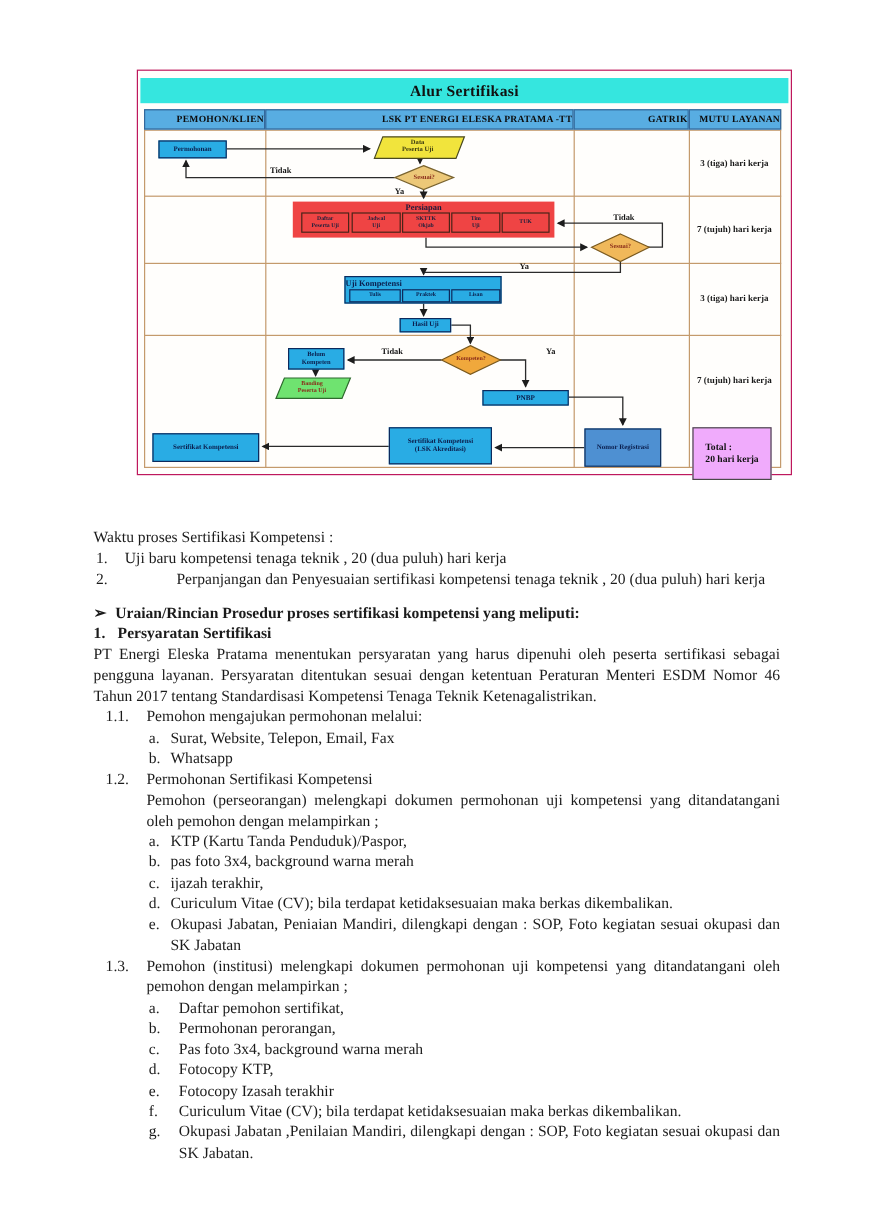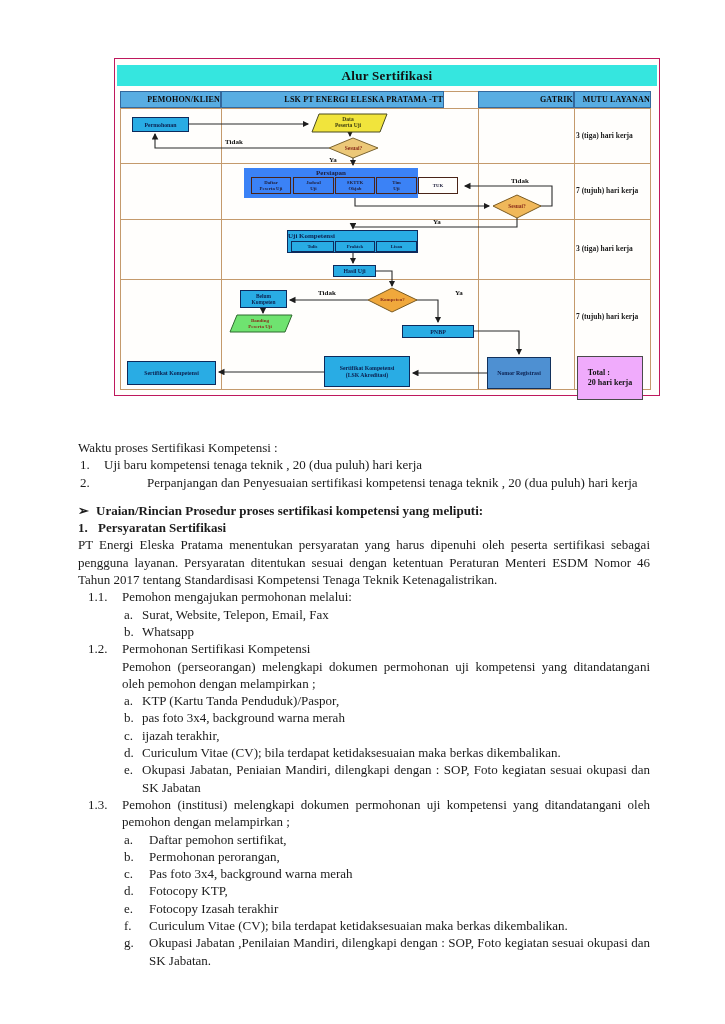--- a/index.html
+++ b/index.html
@@ -17,33 +17,33 @@
       border:1px solid #c49a6c;}
   .vline,.hline{position:absolute;background:#c49a6c;}
   .vline{width:1px;top:32px;height:299px;}
   .hline{height:1px;left:5px;width:531px;}
   .hcell{position:absolute;top:32px;height:17px;background:#58ade2;
       border:1px solid #33689c;color:#0c0c0c;font-weight:bold;font-size:8px;
       text-align:right;line-height:15px;letter-spacing:.2px;overflow:hidden;}
   .node{position:absolute;display:flex;align-items:center;justify-content:center;
       text-align:center;font-weight:bold;white-space:pre-line;}
   .cyan{background:#29ace4;border:1.4px solid #0d2a5c;color:#0b1f4e;}
-  .sla{position:absolute;left:461px;width:72px;
+  .sla{position:absolute;left:461px;width:72px;text-align:center;
       font-weight:bold;font-size:7.5px;color:#1a1a1a;line-height:9px;}
   .total{position:absolute;left:462px;top:297px;width:66px;height:44px;
       background:#f0abfc;border:1px solid #4a4a4a;display:flex;flex-direction:column;
       align-items:center;justify-content:center;font-weight:bold;font-size:8px;
       line-height:10px;color:#111;white-space:pre-line;}
   .lbl{position:absolute;font-weight:bold;font-size:7px;color:#141414;}
   .dtxt{position:absolute;font-weight:bold;font-size:5.5px;color:#8a2c1a;
       text-align:center;line-height:6px;white-space:pre-line;}
   .svglayer{position:absolute;left:0;top:0;width:546px;height:338px;}
 
-  .persiapan{position:absolute;left:129px;top:109px;width:174px;height:30px;
-      background:#3b82f6;}
+  .persiapan{position:absolute;left:129px;top:109px;width:218px;height:30px;
+      background:#ef4444;}
   .persiapan .ptitle{position:absolute;left:0;top:1px;width:100%;text-align:center;
       font-weight:bold;font-size:7px;color:#1b1b3a;}
   .pbox{position:absolute;top:9px;height:17px;border:1px solid #4a2418;
       display:flex;align-items:center;justify-content:center;text-align:center;
       font-weight:bold;font-size:4.8px;line-height:5.4px;color:#20203c;white-space:pre-line;}
   .uji{position:absolute;left:172px;top:171px;width:131px;height:23px;
       background:#29ace4;border:1.4px solid #0d2a5c;}
   .uji .utitle{position:absolute;left:0;top:1px;width:100%;text-align:left;
       font-weight:bold;font-size:7px;color:#0b1f4e;}
   .ubox{position:absolute;top:10px;height:11px;border:1px solid #0d2a5c;
@@ -76,21 +76,21 @@
   <div class="tbl-border"></div>
   <div class="vline" style="left:106px;"></div>
   <div class="vline" style="left:363px;"></div>
   <div class="vline" style="left:459px;"></div>
   <div class="hline" style="top:49px;"></div>
   <div class="hline" style="top:104px;"></div>
   <div class="hline" style="top:160px;"></div>
   <div class="hline" style="top:220px;"></div>
 
   <div class="hcell" style="left:5px;width:101px;">PEMOHON/KLIEN</div>
-  <div class="hcell" style="left:106px;width:223px;">LSK PT ENERGI ELESKA PRATAMA -TT</div>
+  <div class="hcell" style="left:106px;width:257px;">LSK PT ENERGI ELESKA PRATAMA -TT</div>
   <div class="hcell" style="left:363px;width:96px;">GATRIK</div>
   <div class="hcell" style="left:459px;width:77px;">MUTU LAYANAN</div>
 
   <svg class="svglayer" viewBox="0 0 546 338">
     <defs>
       <marker id="ah" markerWidth="7" markerHeight="7" refX="5" refY="3" orient="auto">
         <path d="M0,0 L6,3 L0,6 z" fill="#1d1d1d"></path>
       </marker>
     </defs>
     <g fill="none" stroke="#2b2b2b" stroke-width="1.1">

